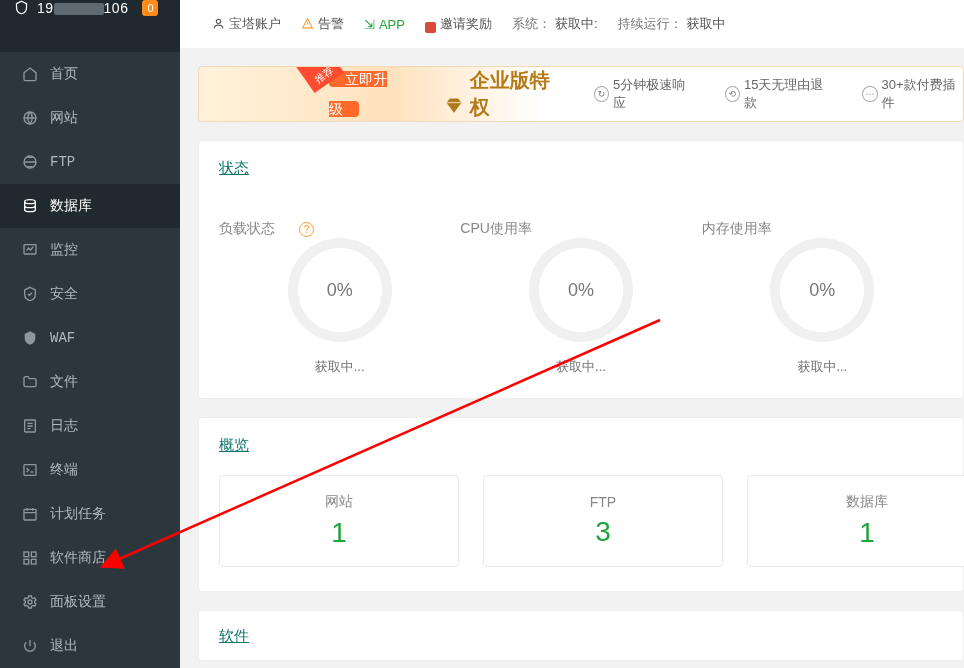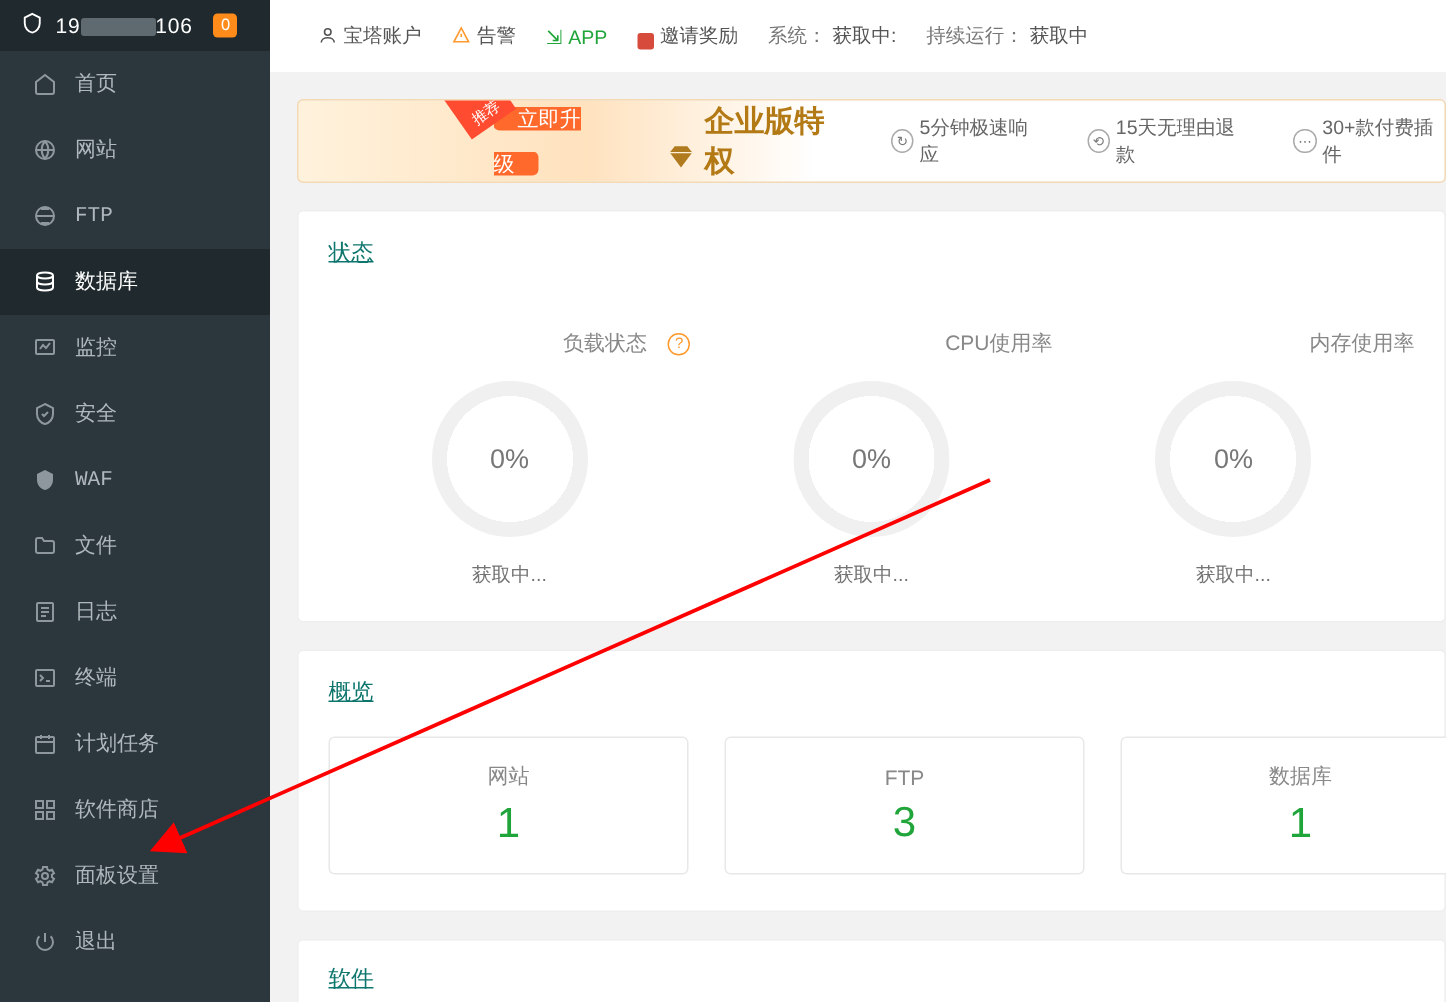--- a/index.html
+++ b/index.html
@@ -17,24 +17,24 @@
     
     .sidebar {
       position: absolute;
       left: 0; top: 0;
       width: 180px;
       height: 100%;
       background: #2b373d;
       color: #bfc7cc;
     }
     .sidebar-header {
-      height: 34px;
+      height: 52px;
       padding: 0 14px;
       display: flex;
-      align-items: center;
+      align-items: flex-start;
       gap: 8px;
       background: #1f292e;
     }
     .sidebar-header .logo-icon { color: #fff; font-size: 15px; }
     .sidebar-header .ip-text { color: #fff; font-size: 14px; letter-spacing: .5px; font-weight: 500; }
     .sidebar-header .ip-mask {
       display: inline-block;
       background: #5f6a70;
       width: 50px; height: 12px;
       border-radius: 2px;
@@ -181,22 +181,21 @@
     .gauges {
       padding-top: 36px;
       display: flex;
     }
     .gauge {
       width: 290px;
       text-align: center;
     }
     .gauge .g-label {
       color: #888; font-size: 14px;
-      margin-bottom: 16px;
-      display: flex; justify-content: flex-end; align-items: center; gap: 14px;
+      display: flex; justify-content: flex-start; align-items: center; gap: 24px;
     }
     .gauge .g-label .q {
       width: 15px; height: 15px;
       border: 1px solid #ff9a2e;
       border-radius: 50%;
       color: #ff9a2e;
       font-size: 10px; line-height: 13px;
     }
     .gauge .ring {
       width: 104px; height: 104px;

